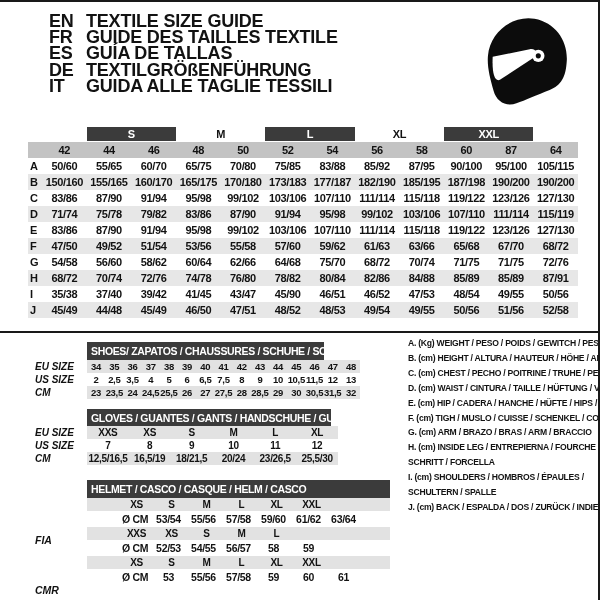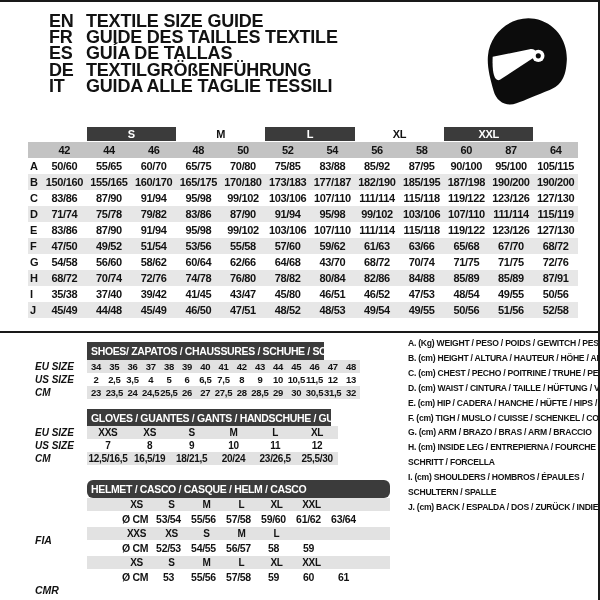--- a/index.html
+++ b/index.html
@@ -38,21 +38,21 @@
 .shoes .st-lspace{height:18px;}
 .shoes .st-title{width:237px;height:18px;}
 .shoes .st-row{width:273px;display:grid;grid-template-columns:repeat(15,1fr);height:13px;}
 .gloves{top:407px;}
 .gloves .st-lspace{height:17px;}
 .gloves .st-title{width:244px;height:17px;}
 .gloves .st-row{width:251px;display:grid;grid-template-columns:repeat(6,1fr);height:13px;}
 .gloves .st-cell{font-size:10px;}
 .helmet-sec{top:478px;}
 .helmet-sec .st-lspace{height:18px;}
-.helmet-sec .st-title{width:303px;height:18px;border-radius:6px;}
+.helmet-sec .st-title{width:303px;height:18px;}
 .hm-row{width:303px;display:grid;grid-template-columns:32px repeat(6,35px) 1fr;}
 .hm-band{height:13px;background:#e2e2e2;}
 .hm-band .st-cell{line-height:13px;font-size:10px;}
 .hm-val{height:16px;margin-left:32px;}
 .hm-val .st-cell{line-height:16px;font-size:10.5px;}
 .hm-spacer-band{height:13px;}
 .hm-label{height:16px;font-size:10.5px;line-height:16px;margin-top:21px;}
 
 .legend{position:absolute;left:408px;top:334px;width:190px;font-weight:bold;}
 .legend-line{font-size:8.6px;line-height:14.9px;letter-spacing:-0.25px;white-space:nowrap;}
@@ -209,21 +209,21 @@
         <div class="mt-cell">68/72</div>
       </div>
       <div class="mt-row mt-data">
         <div class="mt-label">G</div>
         <div class="mt-cell">54/58</div>
         <div class="mt-cell">56/60</div>
         <div class="mt-cell">58/62</div>
         <div class="mt-cell">60/64</div>
         <div class="mt-cell">62/66</div>
         <div class="mt-cell">64/68</div>
-        <div class="mt-cell">43/70</div>
+        <div class="mt-cell">75/70</div>
         <div class="mt-cell">68/72</div>
         <div class="mt-cell">70/74</div>
         <div class="mt-cell">71/75</div>
         <div class="mt-cell">71/75</div>
         <div class="mt-cell">72/76</div>
       </div>
       <div class="mt-row mt-data shaded">
         <div class="mt-label">H</div>
         <div class="mt-cell">68/72</div>
         <div class="mt-cell">70/74</div>
@@ -238,21 +238,21 @@
         <div class="mt-cell">85/89</div>
         <div class="mt-cell">87/91</div>
       </div>
       <div class="mt-row mt-data">
         <div class="mt-label">I</div>
         <div class="mt-cell">35/38</div>
         <div class="mt-cell">37/40</div>
         <div class="mt-cell">39/42</div>
         <div class="mt-cell">41/45</div>
         <div class="mt-cell">43/47</div>
-        <div class="mt-cell">45/80</div>
+        <div class="mt-cell">45/90</div>
         <div class="mt-cell">46/51</div>
         <div class="mt-cell">46/52</div>
         <div class="mt-cell">47/53</div>
         <div class="mt-cell">48/54</div>
         <div class="mt-cell">49/55</div>
         <div class="mt-cell">50/56</div>
       </div>
       <div class="mt-row mt-data shaded">
         <div class="mt-label">J</div>
         <div class="mt-cell">45/49</div>

